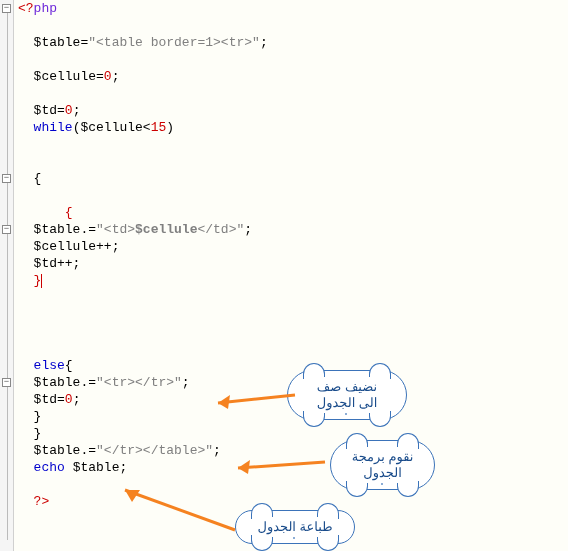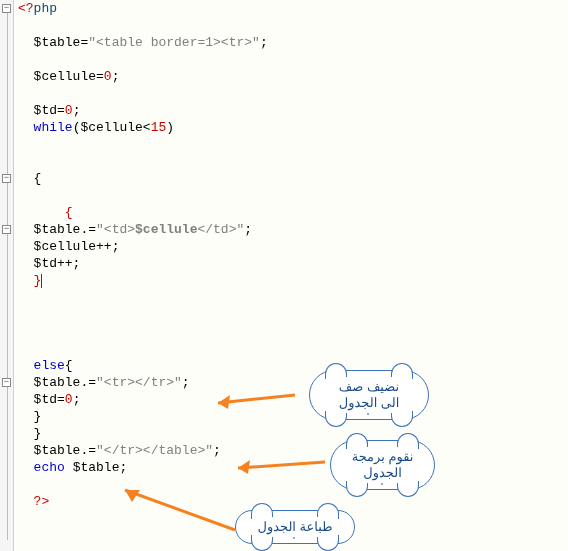--- a/index.html
+++ b/index.html
@@ -41,21 +41,21 @@
     line-height: 17px;
   }
   .line { white-space: pre; height: 17px; }
   .blank { height: 17px; }
   .kw { color: #0000cc; font-weight: normal; }
   .var { color: #000; }
   .str { color: #808080; }
   .num { color: #cc0000; }
   .punct { color: #000; }
   .tag { color: #cc0000; }
-  .php-tag { color: #0c4a6e; }
+  .php-tag { color: #6d28d9; }
   .bold-var { font-weight: bold; }
   .cursor { border-left: 1px solid #c00; height: 14px; display: inline-block; vertical-align: middle; }
 
   .watermark {
     position: absolute;
     left: 100px; top: 160px;
     width: 330px; height: 210px;
     opacity: 0.12;
     pointer-events: none;
     background: radial-gradient(ellipse at center, #5a9d5a 0%, #888 40%, transparent 70%);
@@ -151,21 +151,21 @@
   <div class="line">  <span class="var">$table</span><span class="punct">.=</span><span class="str">"&lt;tr&gt;&lt;/tr&gt;"</span><span class="punct">;</span></div>
   <div class="line">  <span class="var">$td</span><span class="punct">=</span><span class="num">0</span><span class="punct">;</span></div>
   <div class="line">  <span class="punct">}</span></div>
   <div class="line">  <span class="punct">}</span></div>
   <div class="line">  <span class="var">$table</span><span class="punct">.=</span><span class="str">"&lt;/tr&gt;&lt;/table&gt;"</span><span class="punct">;</span></div>
   <div class="line">  <span class="kw">echo</span><span> </span><span class="var">$table</span><span class="punct">;</span></div>
   <div class="blank"></div>
   <div class="line">  <span class="tag">?&gt;</span></div>
 </div>
 
-<div class="cloud" style="left:309px; top:370px; width:120px;">
+<div class="cloud" style="left:287px; top:370px; width:120px;">
   <div class="bump-top-l"></div>
     <div class="bump-top-r"></div>
     <div class="bump-bot-l"></div>
     <div class="bump-bot-r"></div>
   <div class="cloud-inner">نضيف صف الى الجدول</div>
 </div>
 <div class="cloud" style="left:330px; top:440px; width:105px;">
   <div class="bump-top-l"></div>
     <div class="bump-top-r"></div>
     <div class="bump-bot-l"></div>

